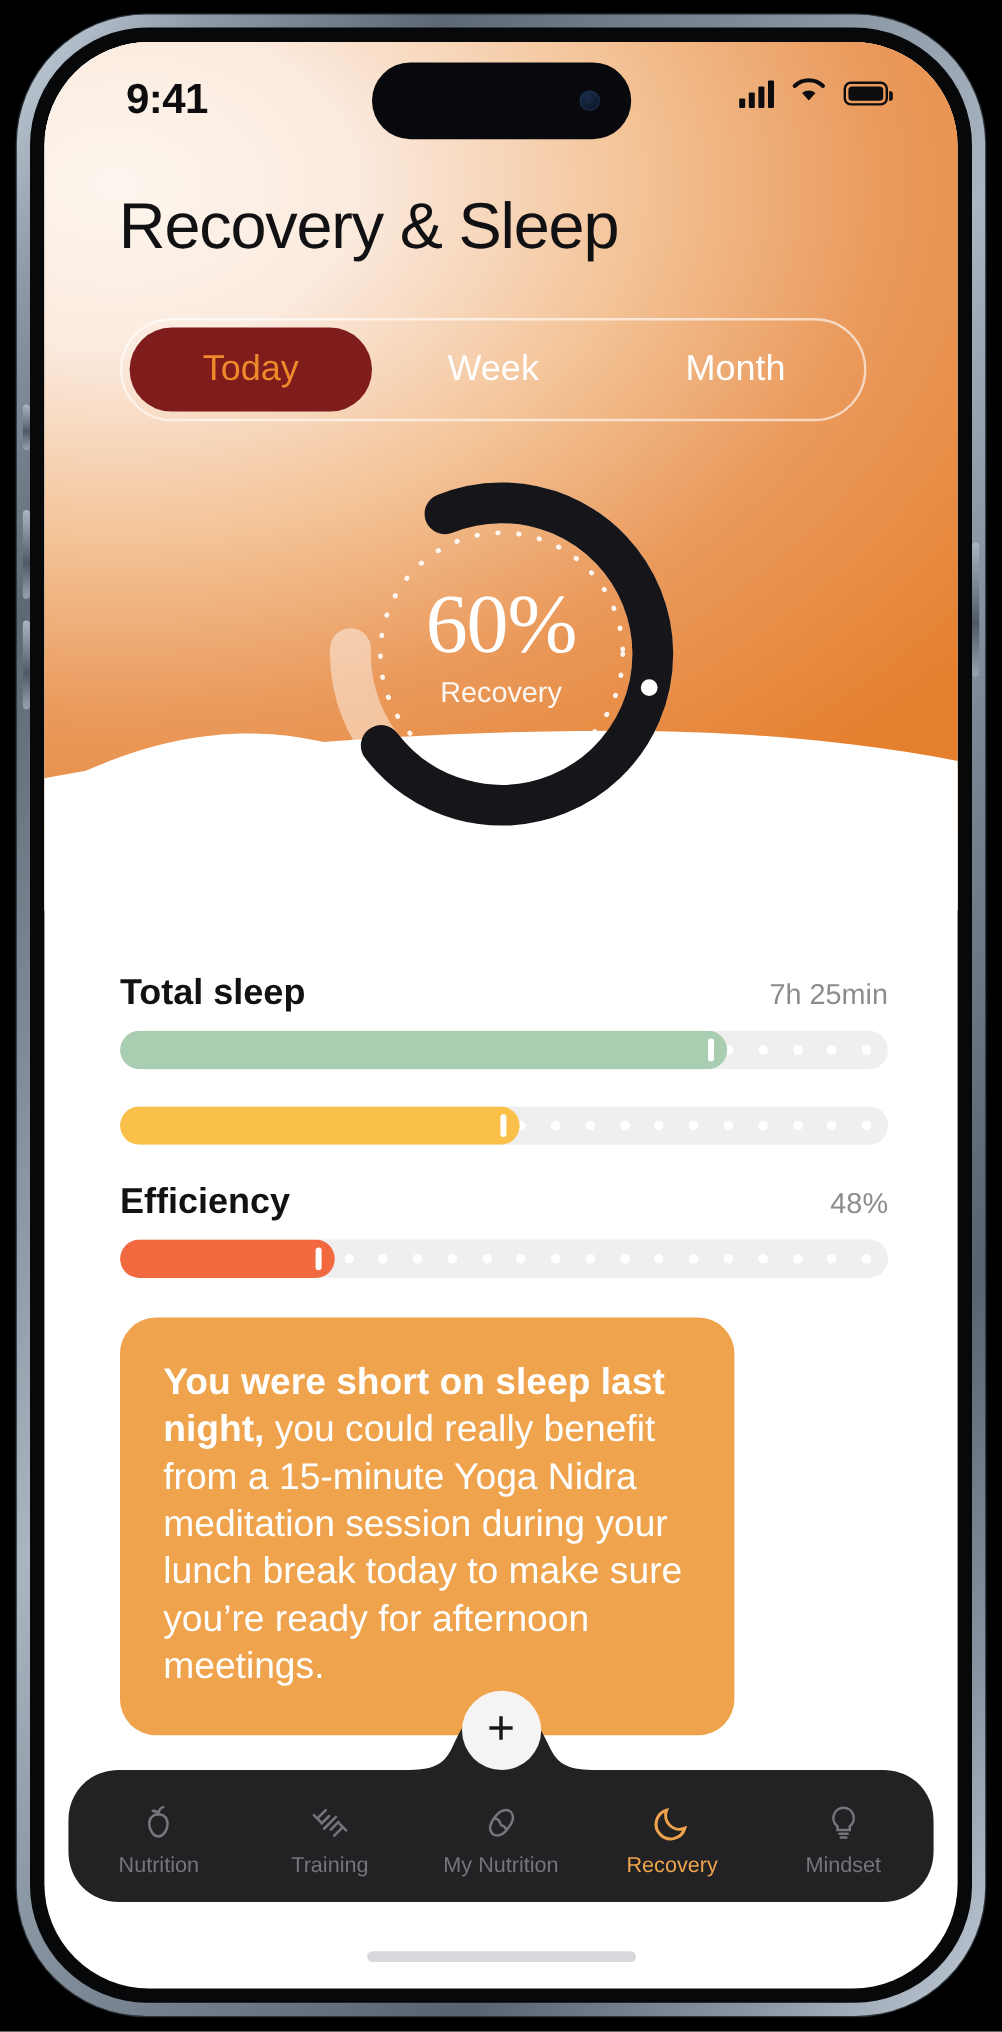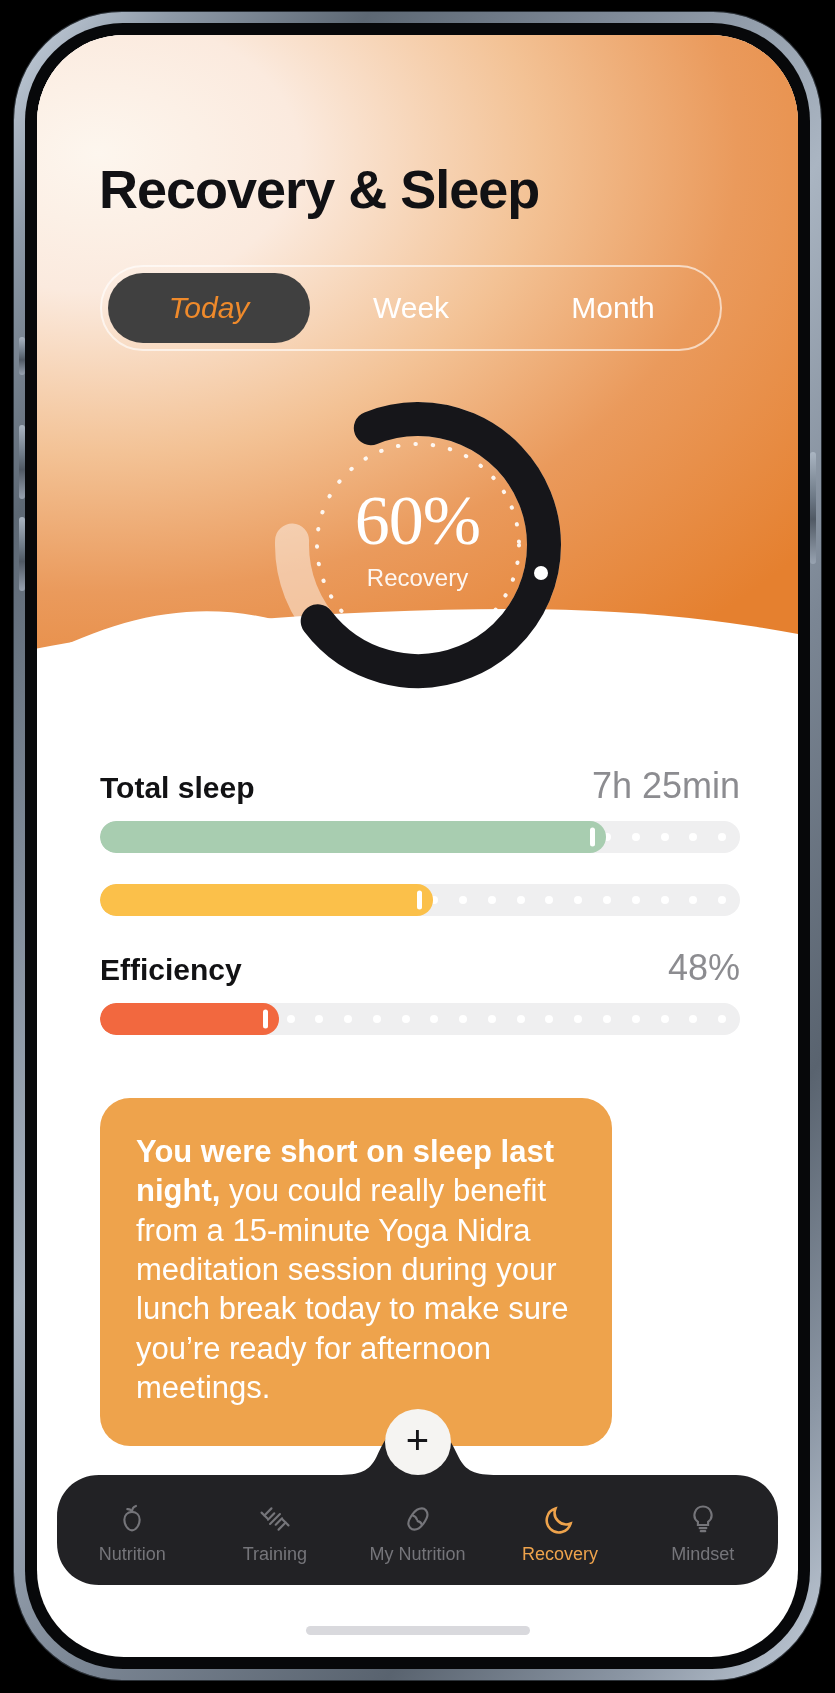--- a/index.html
+++ b/index.html
@@ -102,42 +102,42 @@
     width:3px; height:8px; background:#0d0d10; border-radius:0 2px 2px 0;
   }
   #battery-fill{
     position:absolute; left:2px; top:2px; bottom:2px; width:29px;
     background:#0d0d10; border-radius:3px;
   }
 
   
   #page-title{
     position:absolute; left:62px; top:123px; z-index:6;
-    font-size:54px; font-weight:700; color:#111114;
+    font-size:54px; font-weight:400; color:#111114;
     letter-spacing:-1px;
   }
 
   
   #segmented-control{
     position:absolute; left:63px; top:230px; z-index:6;
     width:622px; height:86px;
     border:2px solid rgba(255,255,255,.62);
     border-radius:43px;
     display:flex; align-items:center;
     padding:6px;
   }
   .segment{
     flex:1; height:100%;
     display:flex; align-items:center; justify-content:center;
     font-size:30px; color:#fff;
     border-radius:38px;
     cursor:pointer;
   }
   .segment.active{
-    background:#404040; color:#ef8a2b; font-weight:400;font-style:italic;
+    background:#7f1d1d; color:#ef8a2b; font-weight:400;
   }
 
   
   #recovery-gauge{
     position:absolute; left:50%; transform:translateX(-50%); top:355px;
     width:310px; height:310px; z-index:6;
   }
   #recovery-gauge svg{ display:block; width:100%; height:100%; overflow:visible; }
   #gauge-center{
     position:absolute; left:0; right:0; top:96px; text-align:center;
@@ -145,29 +145,29 @@
   #gauge-value{
     font-family:"Liberation Serif", serif;
     font-size:70px; color:#fff; line-height:1; letter-spacing:-1px;
   }
   #gauge-label{
     margin-top:8px; font-size:24px; color:#fff; opacity:.93;
   }
 
   
   #metrics{
-    position:absolute; left:63px; top:730px; width:640px; z-index:5;
+    position:absolute; left:63px; top:776px; width:640px; z-index:5;
   }
   .metric{ margin-bottom:31px; }
   .metric-head{
     display:flex; justify-content:space-between; align-items:baseline;
     margin-bottom:14px;
   }
   .metric-name{ font-size:30px; font-weight:bold; color:#121214; }
-  .metric-value{ font-size:36px; color:#8c8c90; }
+  .metric-value{ font-size:24px; color:#8c8c90; }
   .metric-track{
     position:relative; width:100%; height:32px;
     background:#efeff0; border-radius:16px; overflow:hidden;
   }
   .metric-dots{
     position:absolute; left:0; top:0; right:0; bottom:0;
     display:flex; align-items:center;
   }
   .metric-dots span{
     display:block; width:8px; height:8px; border-radius:50%;
@@ -249,20 +249,43 @@
   <div id="phone-inner-bezel">
     <div id="screen">
 
       <div id="header-bg"></div>
       <div id="header-curve">
         <svg viewBox="0 0 760 160" preserveAspectRatio="none" aria-hidden="true">
           <path d="M0,64 C110,6 200,2 300,46 C410,96 500,122 610,98 C680,83 725,64 760,44 L760,160 L0,160 Z" fill="#ffffff"></path>
         </svg>
       </div>
 
+      <div id="status-bar">
+        <div id="status-time">9:41</div>
+        <div id="dynamic-island">
+          <div id="island-camera"></div>
+        </div>
+        <div id="status-icons">
+          <div id="signal-icon">
+            <i></i>
+              <i></i>
+              <i></i>
+              <i></i>
+          </div>
+          <div>
+            <svg width="32" height="24" viewBox="0 0 32 24" aria-hidden="true">
+              <path d="M16 20.8 L10.4 14.4 A8.6 8.6 0 0 1 21.6 14.4 Z" fill="#0d0d10"></path>
+              <path d="M4.2 8.6 A17 17 0 0 1 27.8 8.6" stroke="#0d0d10" stroke-width="3.4" fill="none" stroke-linecap="round"></path>
+            </svg>
+          </div>
+          <div id="battery-icon">
+            <div id="battery-fill"></div>
+          </div>
+        </div>
+      </div>
 
       <h1 id="page-title">Recovery &amp; Sleep</h1>
 
       <div id="segmented-control">
         <div class="segment active" style="color: rgb(239, 138, 43);">Today</div>
         <div class="segment">Week</div>
         <div class="segment">Month</div>
       </div>
 
       <div id="recovery-gauge">

